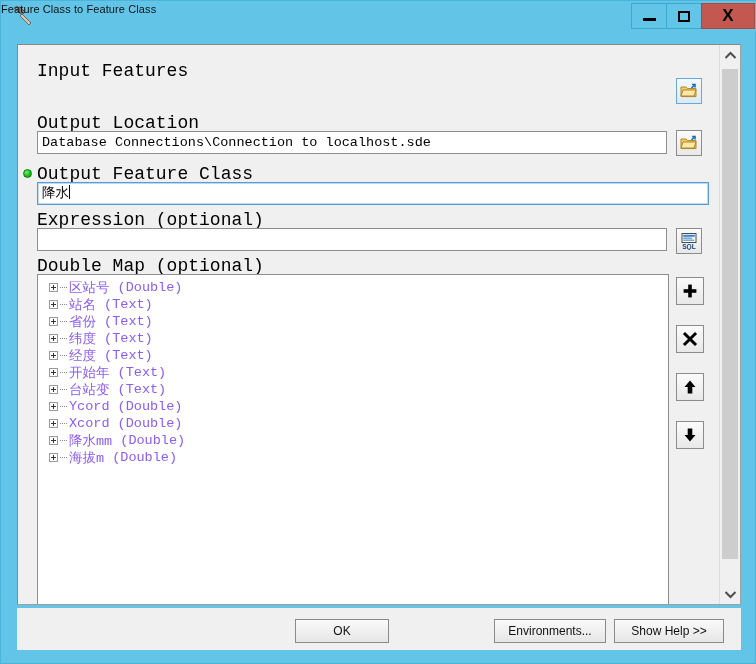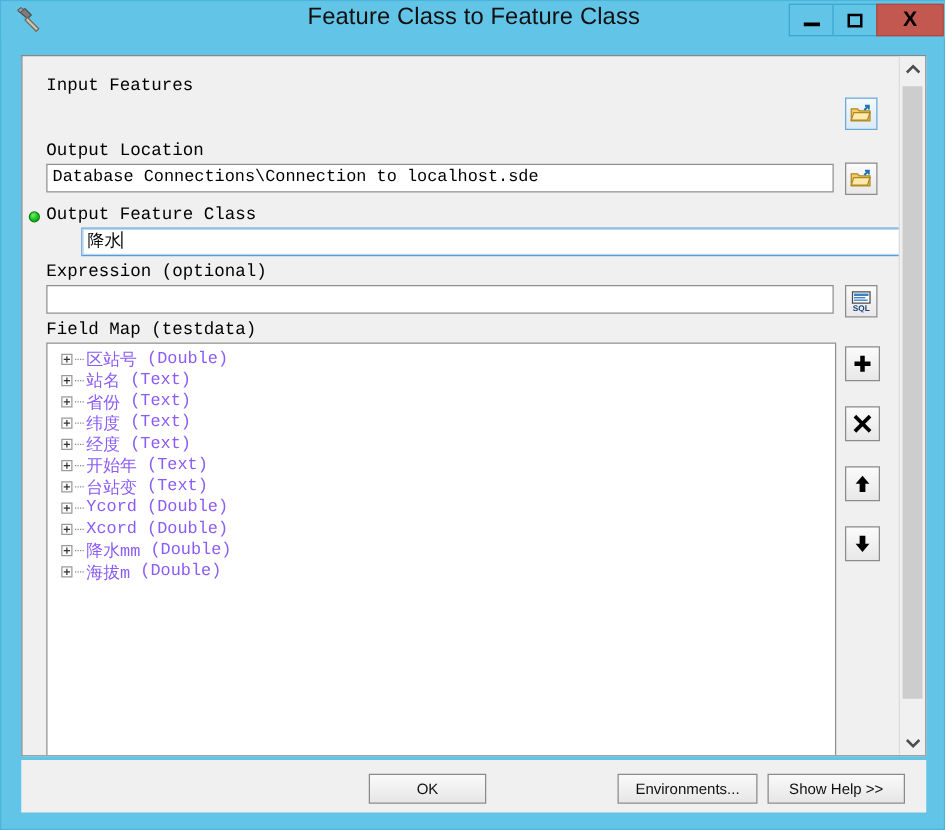--- a/index.html
+++ b/index.html
@@ -32,22 +32,22 @@
   }
   .title-icon {
     position: absolute;
     left: 10px; top: 4px;
     width: 24px; height: 22px;
   }
   .title-text {
     position: absolute;
     left: 0; top: 2px;
     width: 756px;
-    text-align: center;
-    font-size: 19px;
+    text-align: left;
+    font-size: 11px;
     color: #101010;
     font-family: "Liberation Sans", sans-serif;
     letter-spacing: 0.1px;
   }
   .win-buttons {
     position: absolute;
     right: 2px; top: 2px;
     height: 26px;
     display: flex;
   }
@@ -96,42 +96,41 @@
     background: #f0f0f0;
     border: 1px solid #a0a0a0;
     border-top-color: #878787;
     border-left-color: #878787;
     box-sizing: border-box;
     overflow: hidden;
   }
   .param-label {
     position: absolute;
     font-family: "Liberation Mono", "DejaVu Sans Mono", monospace;
-    font-size: 14px;
+    font-size: 18px;
     color: #000;
     white-space: nowrap;
   }
   .textfield {
     position: absolute;
     background: #ffffff;
     border: 1px solid #8e8e8e;
     box-sizing: border-box;
     font-family: "Liberation Mono", "DejaVu Sans Mono", monospace;
     font-size: 13.5px;
     color: #000;
     padding: 2px 4px;
     line-height: 18px;
     white-space: nowrap;
     overflow: hidden;
   }
   .textfield.focused {
     border: 1px solid #5a9bd5;
     outline: 1px solid #bcd9ef;
     outline-offset: -2px;
-    margin-left: 28px;
   }
   .caret {
     display: inline-block;
     width: 1px;
     height: 14px;
     background: #000;
     vertical-align: -2px;
     margin-left: 0px;
   }
   .green-dot {
@@ -322,21 +321,21 @@
     <div class="side-btn" style="left:658px; top:183px;">
       <svg width="18" height="18" viewBox="0 0 18 18">
         <rect x="2" y="1.5" width="14" height="9" fill="#ffffff" stroke="#4a4a4a" stroke-width="1"></rect>
         <rect x="3.2" y="2.8" width="11.6" height="2" fill="#3b83c6"></rect>
         <rect x="3.2" y="5.6" width="9" height="1.1" fill="#3b83c6"></rect>
         <rect x="3.2" y="7.6" width="11" height="1.1" fill="#3b83c6"></rect>
         <text x="9" y="17" font-size="6.6" text-anchor="middle" fill="#15417e" font-family="Liberation Sans, sans-serif" font-weight="bold">SQL</text>
       </svg>
     </div>
 
-    <div class="param-label" style="left:19px; top:211px;">Field Map (testdata)</div>
+    <div class="param-label" style="left:19px; top:211px;">Double Map (optional)</div>
     <div class="listbox" style="left:19px; top:229px; width:632px; height:355px;">
       <div style="padding-top:4px;">
           <div class="list-row">
             <span class="expander"></span>
             <span class="dots"></span>
             <span class="row-label">区站号</span>
             <span class="row-label">&nbsp;(Double)</span>
           </div>
           <div class="list-row">
             <span class="expander"></span>

